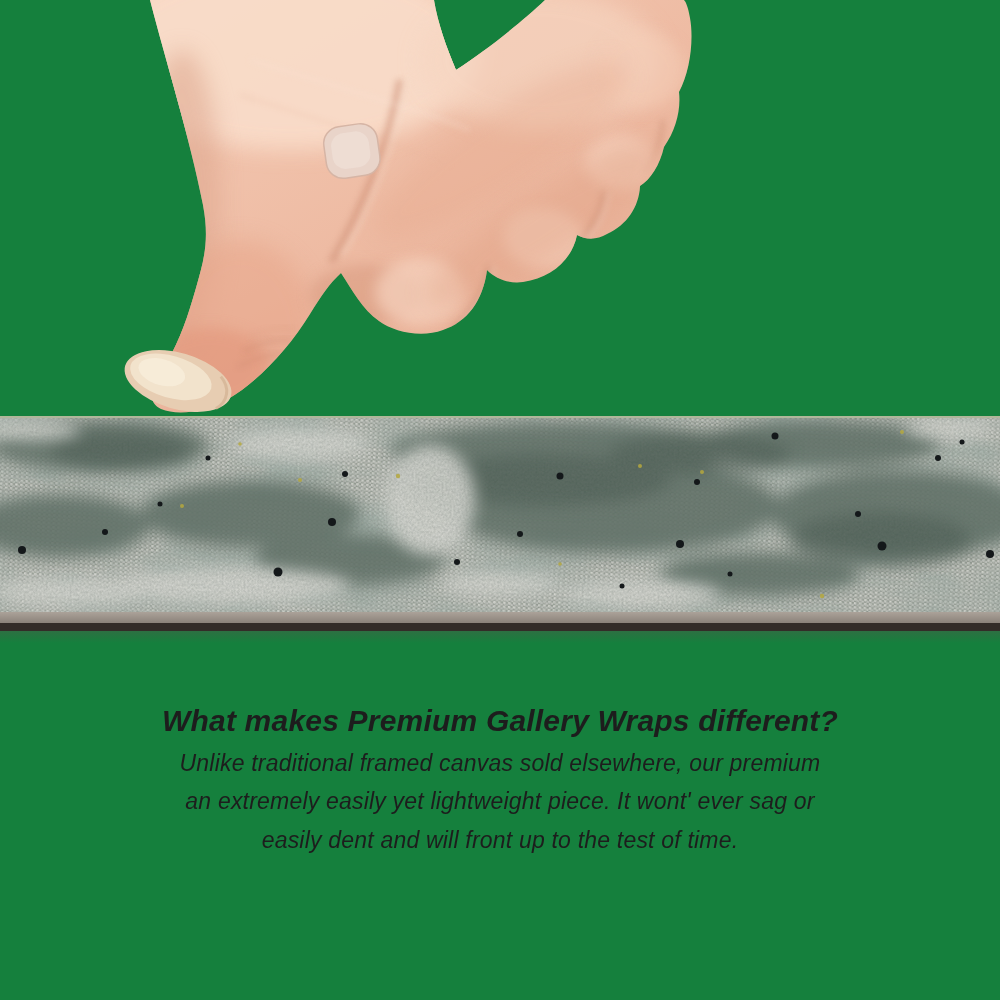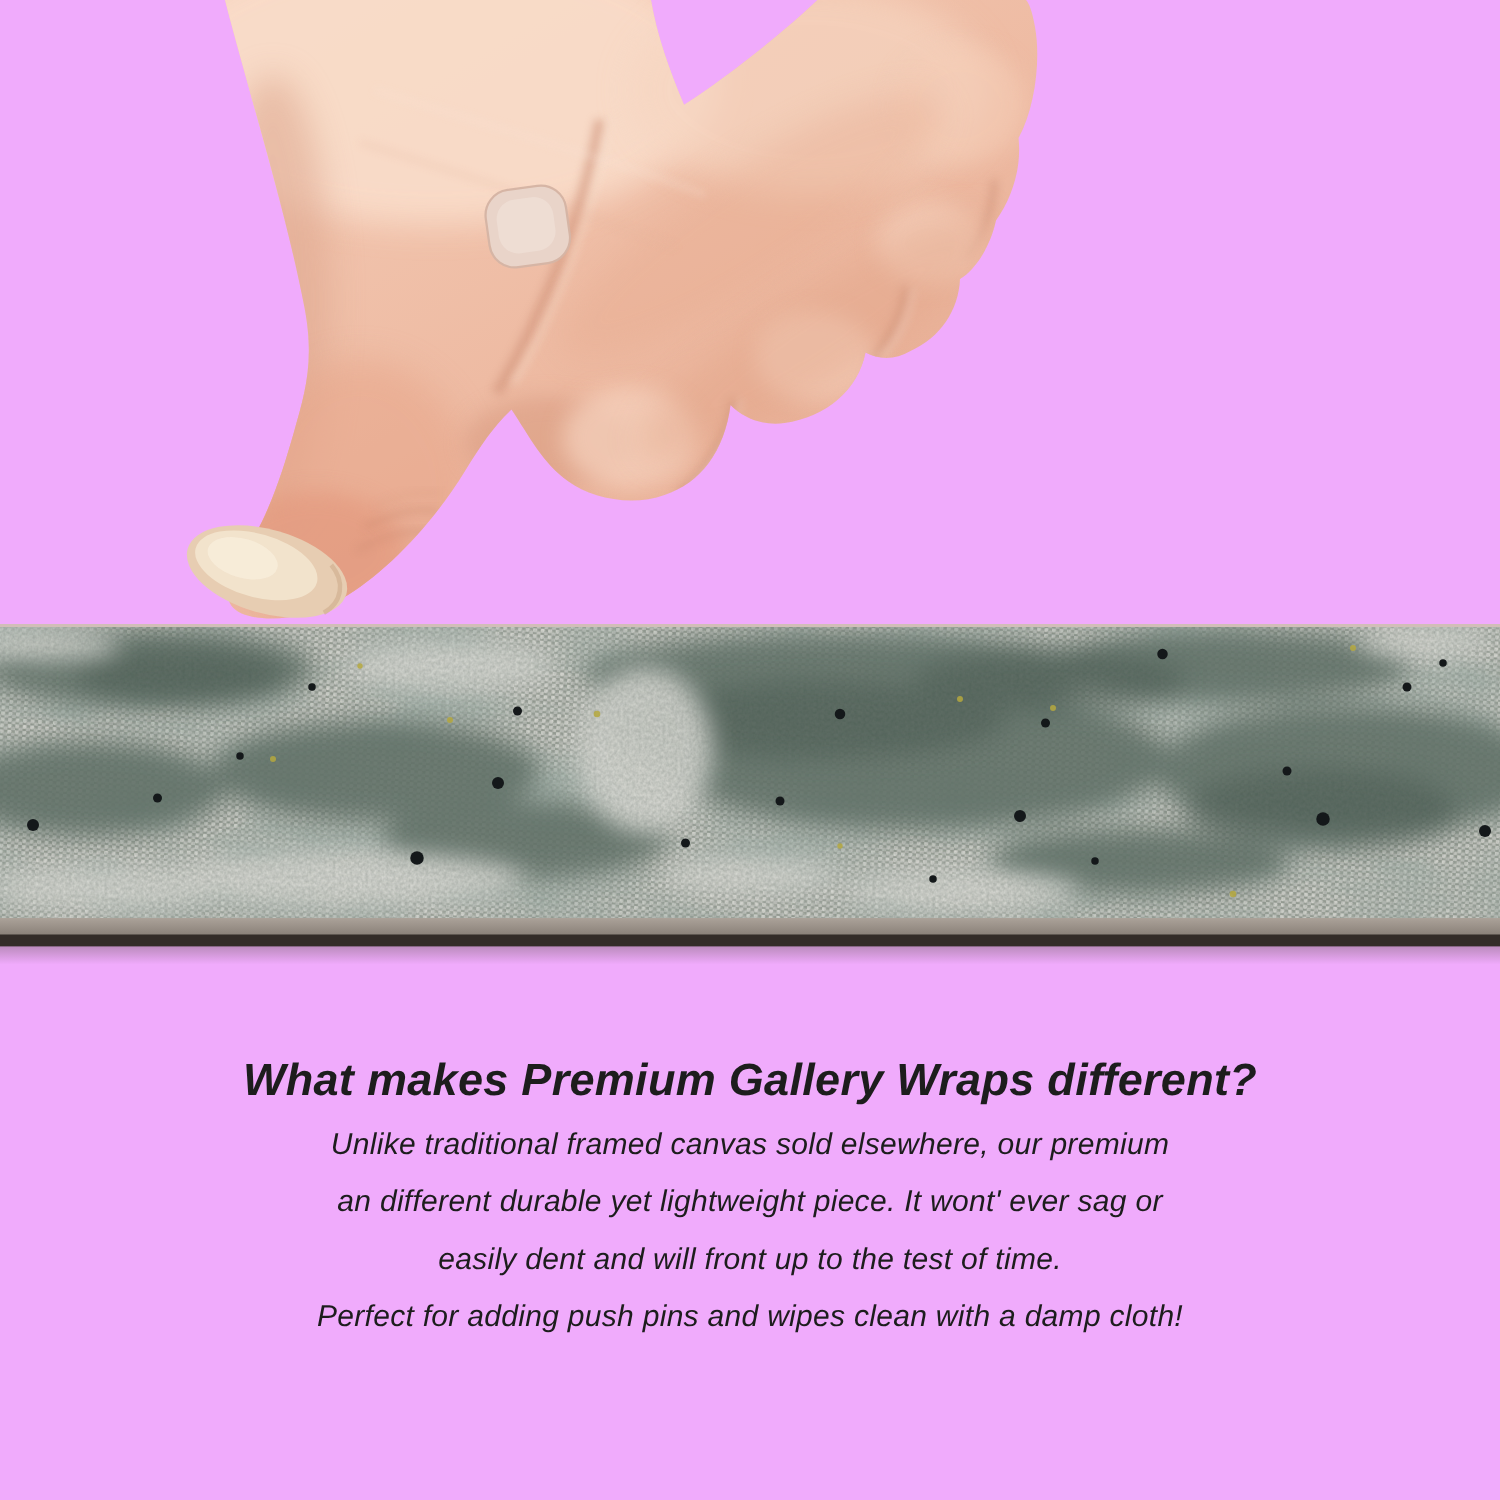--- a/index.html
+++ b/index.html
@@ -1,34 +1,34 @@
 <!DOCTYPE html>
 <html><head>
 <meta charset="utf-8">
 <style>
   html,body{margin:0;padding:0;background:#ffffff;}
   .scene{
     position:relative;
     width:1000px;height:1000px;
-    background:#f0abfc;
+    background:#15803d;
     overflow:hidden;
     font-family:"Liberation Sans",sans-serif;
   }
   .hand-photo{position:absolute;top:0;left:0;}
   .canvas-strip{position:absolute;top:414px;left:0;}
   .text-block{
     position:absolute;top:700px;left:0;width:1000px;
     text-align:center;color:#1d1d1d;font-style:italic;
   }
   .heading{
     font-size:30px;line-height:42px;font-weight:bold;
     letter-spacing:0.2px;margin:0 0 2px 0;
   }
   .body-line{
-    font-size:20px;line-height:38.4px;margin:0;
+    font-size:23px;line-height:38.4px;margin:0;
     letter-spacing:0.2px;font-weight:normal;
   }
 </style>
 </head>
 <body>
 
 <div class="scene">
 
   <svg class="hand-photo" width="1000" height="432" viewBox="0 0 1000 432" role="img">
     <defs>
@@ -234,18 +234,17 @@
     </g>
 
     <rect x="0" y="198" width="1000" height="13" fill="url(#foldGrad)"></rect>
     <rect x="0" y="209" width="1000" height="8" fill="#332c28"></rect>
     <rect x="0" y="217" width="1000" height="12" fill="url(#dropShadow)"></rect>
   </svg>
 
   <div class="text-block">
     <h2 class="heading">What makes Premium Gallery Wraps different?</h2>
     <p class="body-line">Unlike traditional framed canvas sold elsewhere, our premium</p>
-    <p class="body-line">an different durable yet lightweight piece. It wont' ever sag or</p>
+    <p class="body-line">an extremely easily yet lightweight piece. It wont' ever sag or</p>
     <p class="body-line">easily dent and will front up to the test of time.</p>
-    <p class="body-line">Perfect for adding push pins and wipes clean with a damp cloth!</p>
   </div>
 
 </div>
 
 </body></html>

